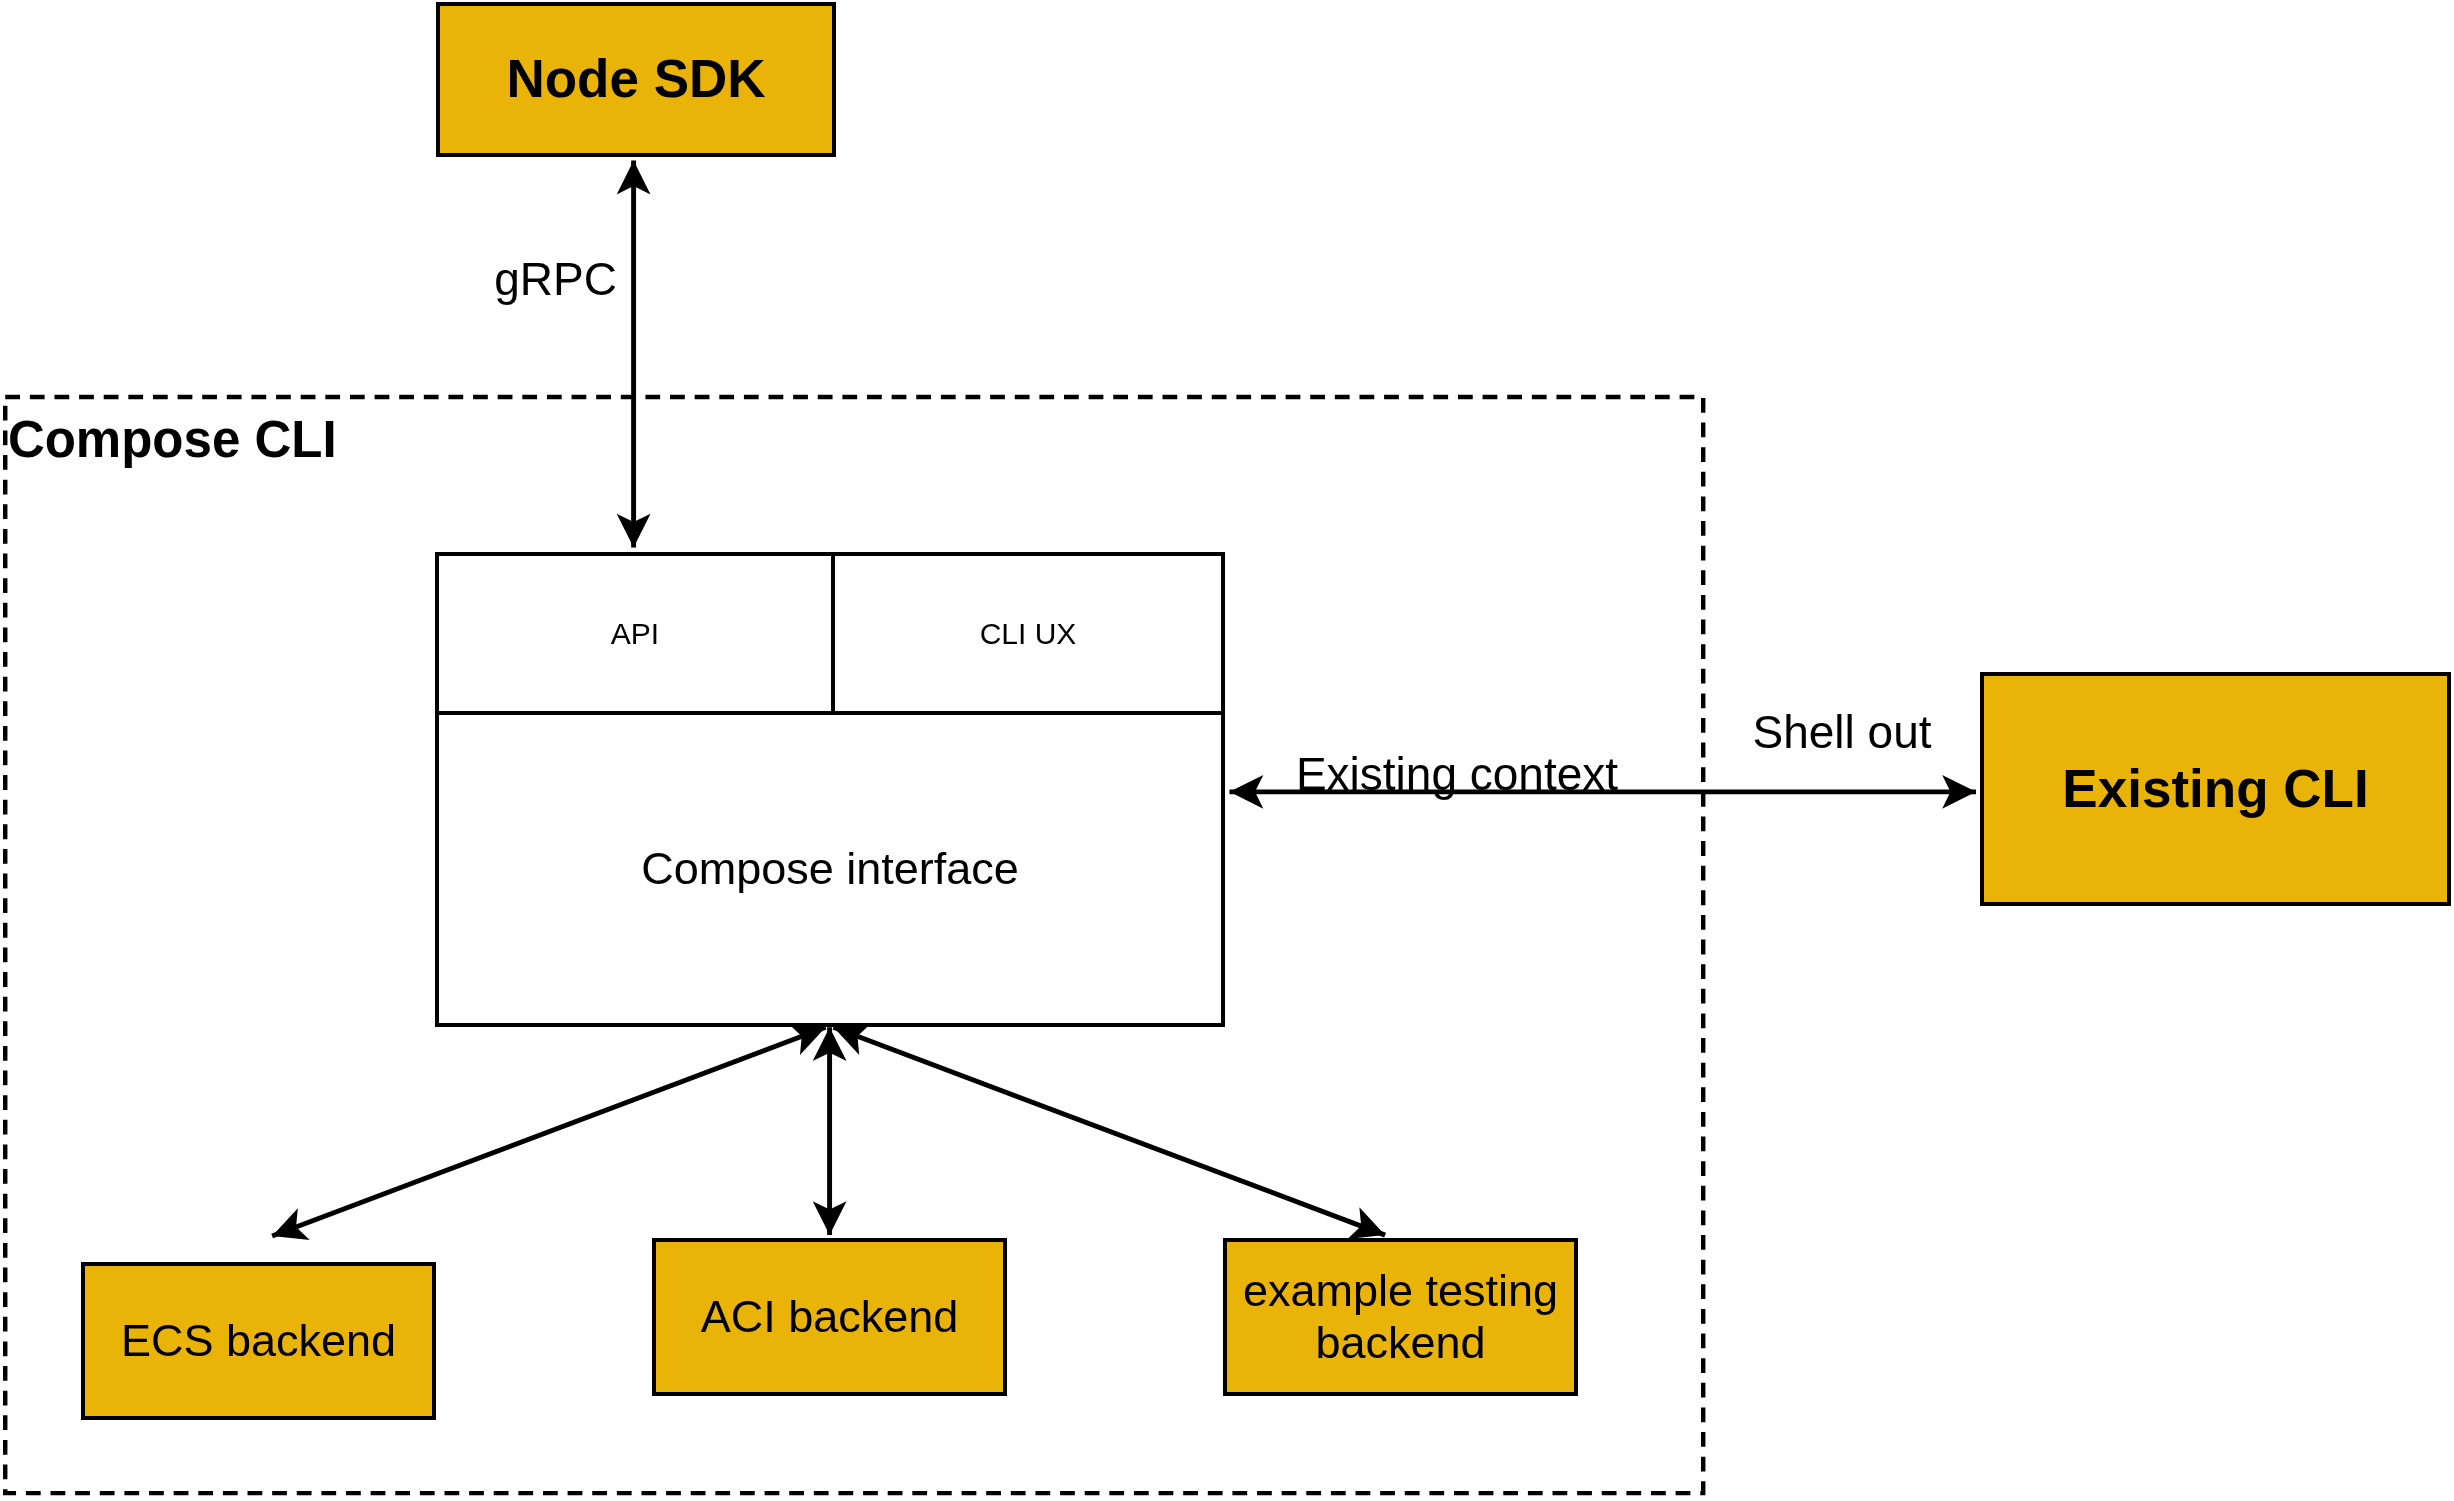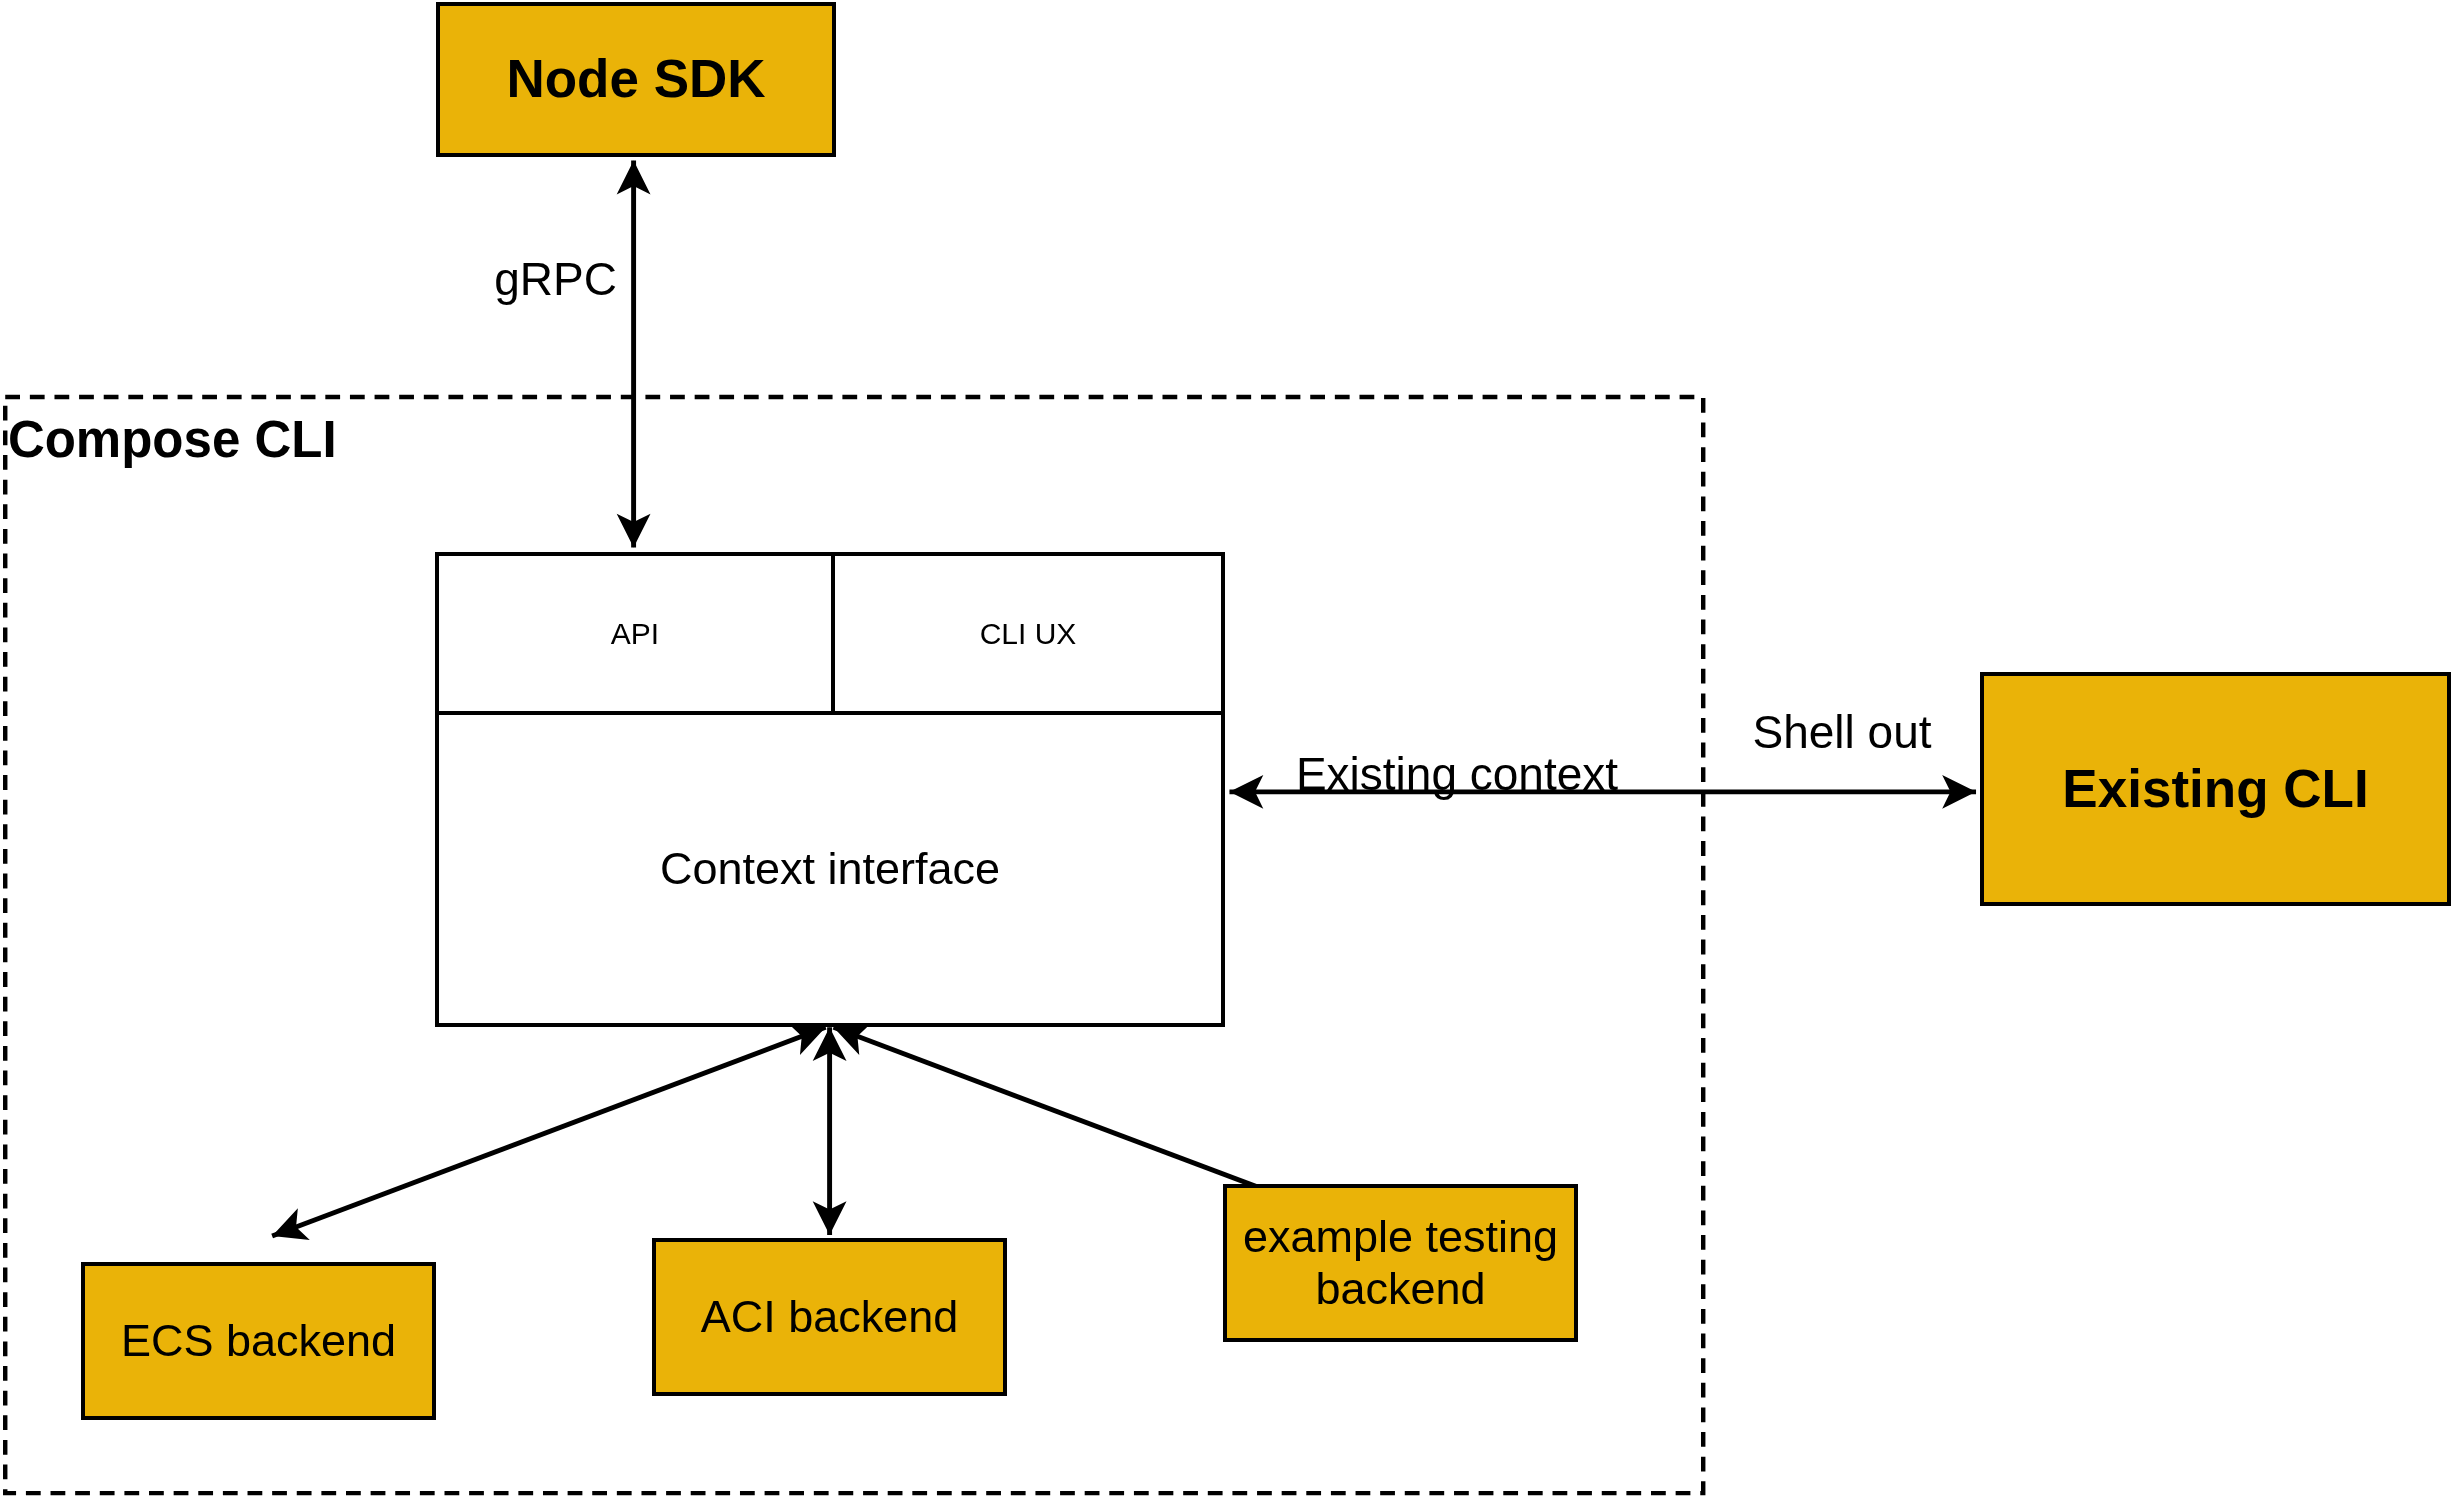--- a/index.html
+++ b/index.html
@@ -163,37 +163,37 @@
   <div class="compound">
     <div class="row-top">
       <div class="cell cell-left">
         <span>API</span>
       </div>
       <div class="cell cell-right">
         <span>CLI UX</span>
       </div>
     </div>
     <div class="row-bottom">
-      <span>Context interface</span>
+      <span>Compose interface</span>
     </div>
   </div>
 
   <div class="edge-label existing-context">Existing context</div>
   <div class="edge-label shell-out">Shell out</div>
 
   <div class="box title" style="left:1980px; top:672px; width:471px; height:234px;">
     <span>Existing CLI</span>
   </div>
 
   <div class="box" style="left:81px; top:1238px; width:355px; height:158px;margin-top:24px;">
     <span>ECS backend</span>
   </div>
 
   <div class="box" style="left:652px; top:1238px; width:355px; height:158px;">
     <span>ACI backend</span>
   </div>
 
-  <div class="box" style="left:1223px; top:1184px; width:355px; height:158px;">
+  <div class="box" style="left:1223px; top:1238px; width:355px; height:158px;">
     <span class="wrap-label">example testing backend</span>
   </div>
 
 </div>
 
 
 </body></html>

